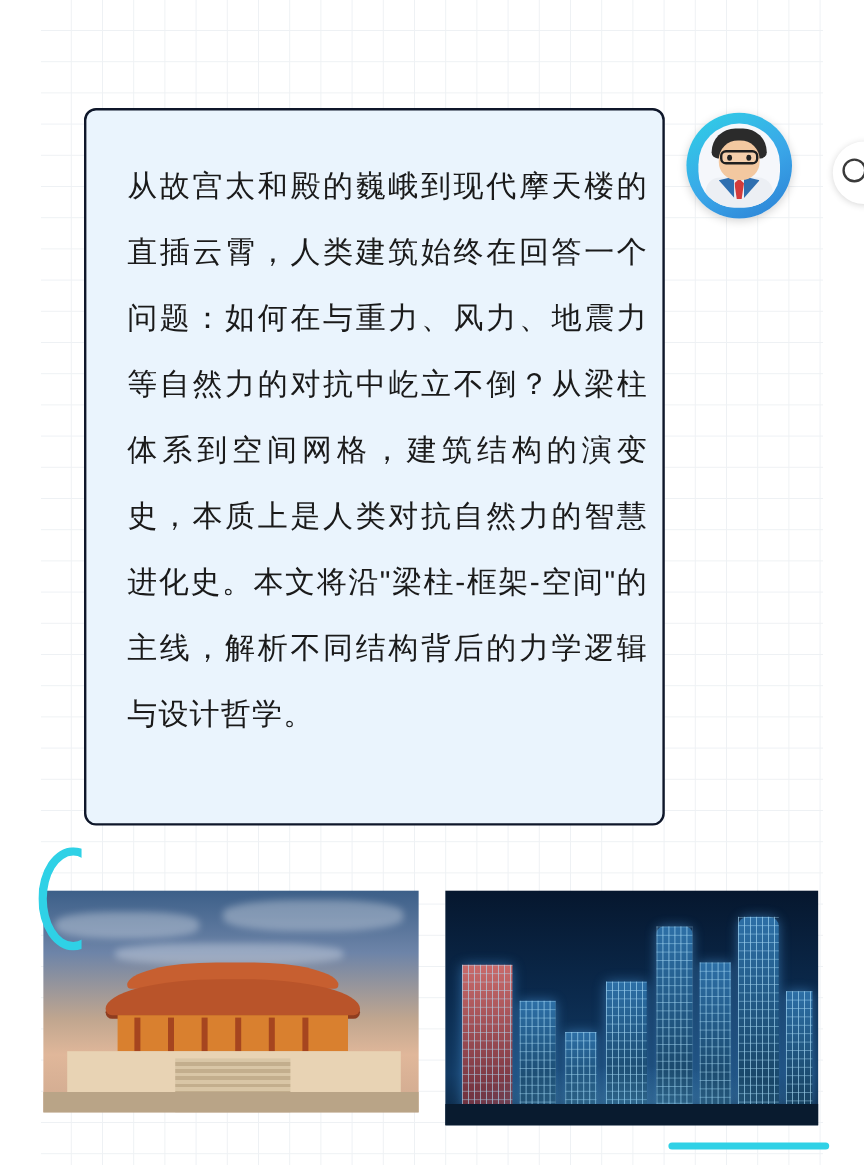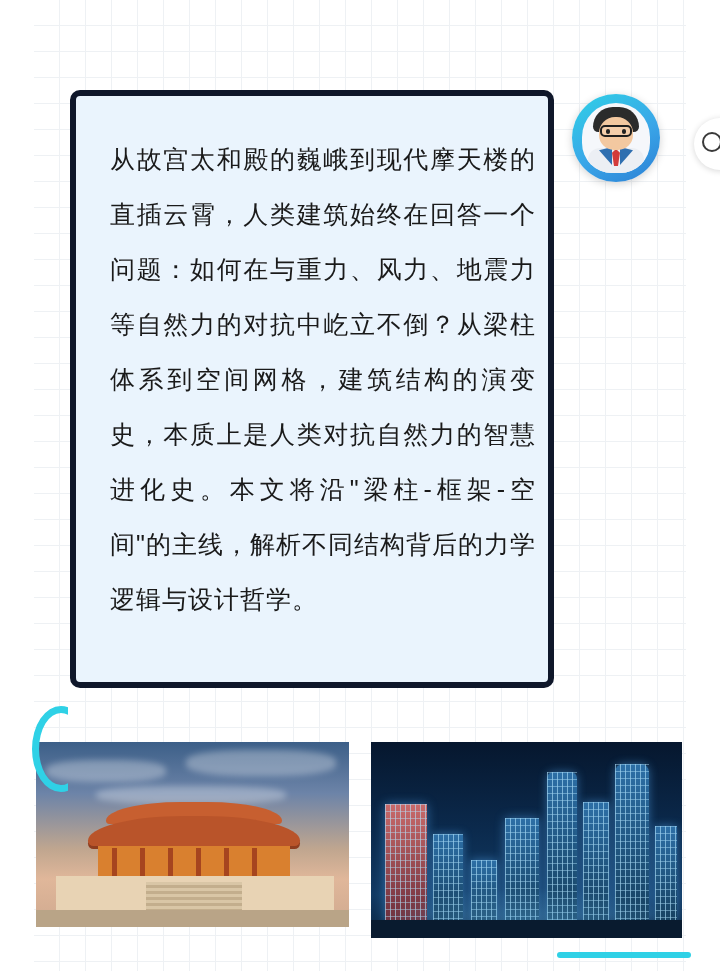--- a/index.html
+++ b/index.html
@@ -49,21 +49,21 @@
     background: #ffffff;
     z-index: 5;
   }
 
   
   .intro-card {
     position: absolute;
     left: 70px; top: 90px;
     width: 484px; height: 598px;
     background: #eaf4fd;
-    border: 6px solid #0f172a;
+    border: 2px solid #0f172a;
     border-radius: 10px;
     padding: 36px 12px 20px 34px;
     z-index: 3;
   }
   .intro-text {
     font-size: 25px;
     line-height: 55px;
     color: #1a1a1a;
     letter-spacing: 1px;
     text-align: justify;

